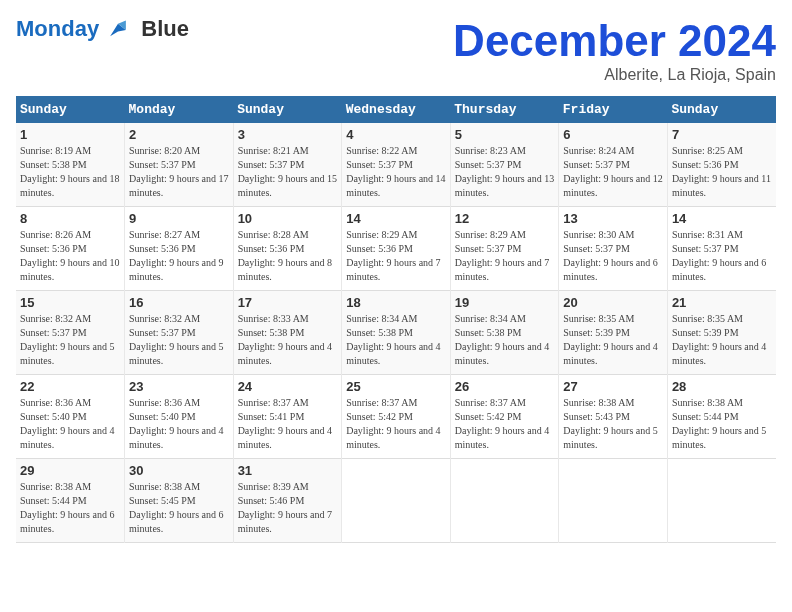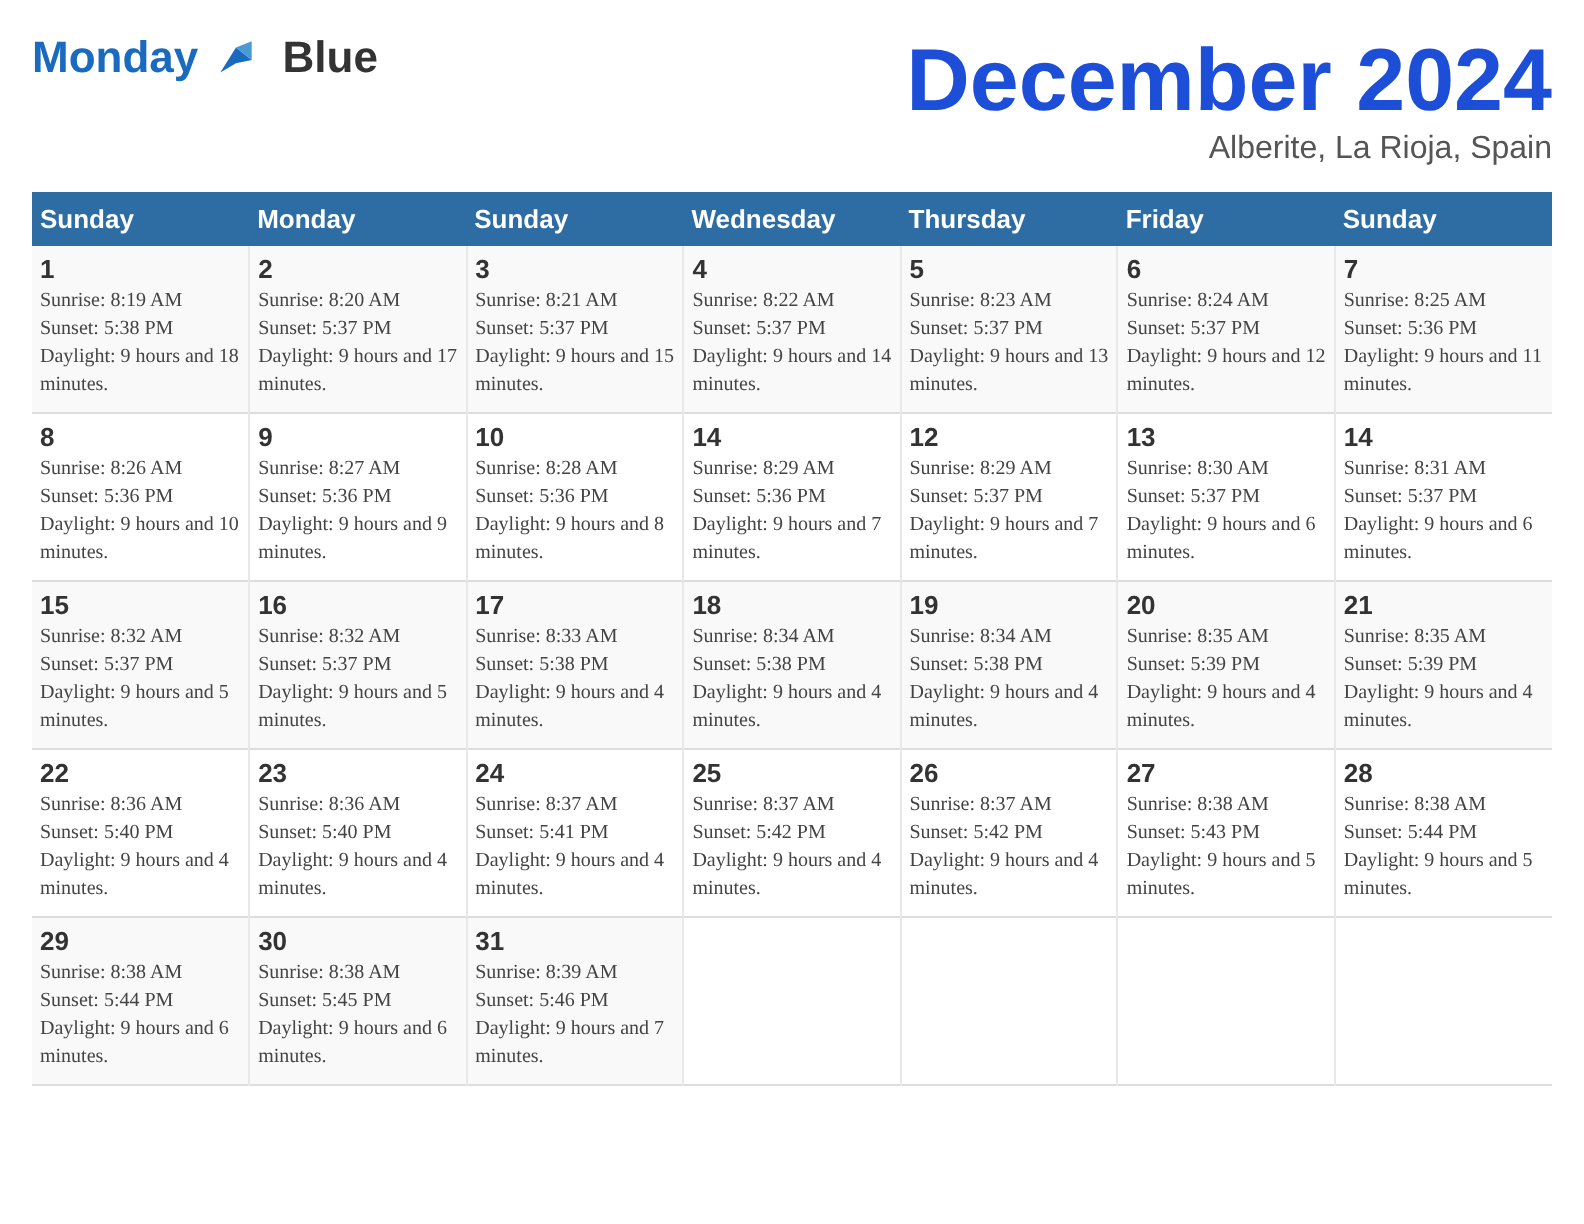--- a/index.html
+++ b/index.html
@@ -42,20 +42,21 @@
       border-collapse: collapse;
       font-size: 11px;
     }
     thead th {
       background-color: #2e6da4;
       color: #fff;
       padding: 6px 4px;
       text-align: left;
       font-size: 13px;
       font-weight: bold;
+      font-family: Liberation Mono, monospace;
     }
     tbody tr {
       border-bottom: 1px solid #ddd;
     }
     tbody tr:nth-child(odd) {
       background-color: #f9f9f9;
     }
     tbody tr:nth-child(even) {
       background-color: #ffffff;
     }

